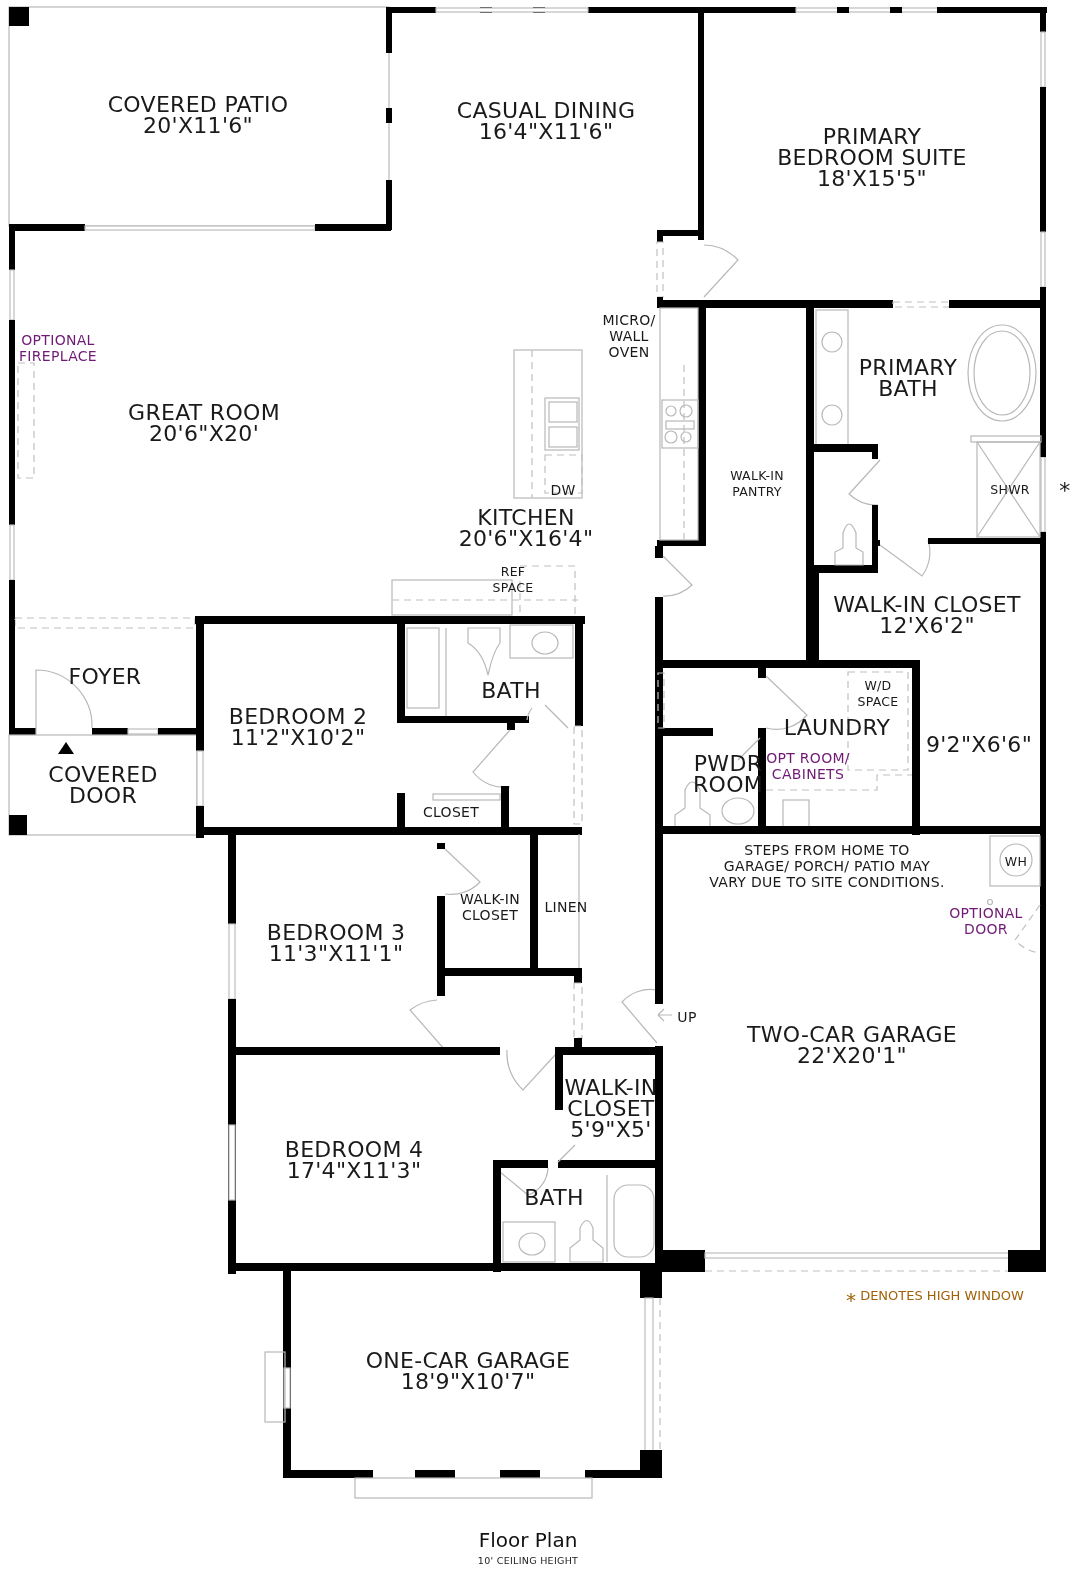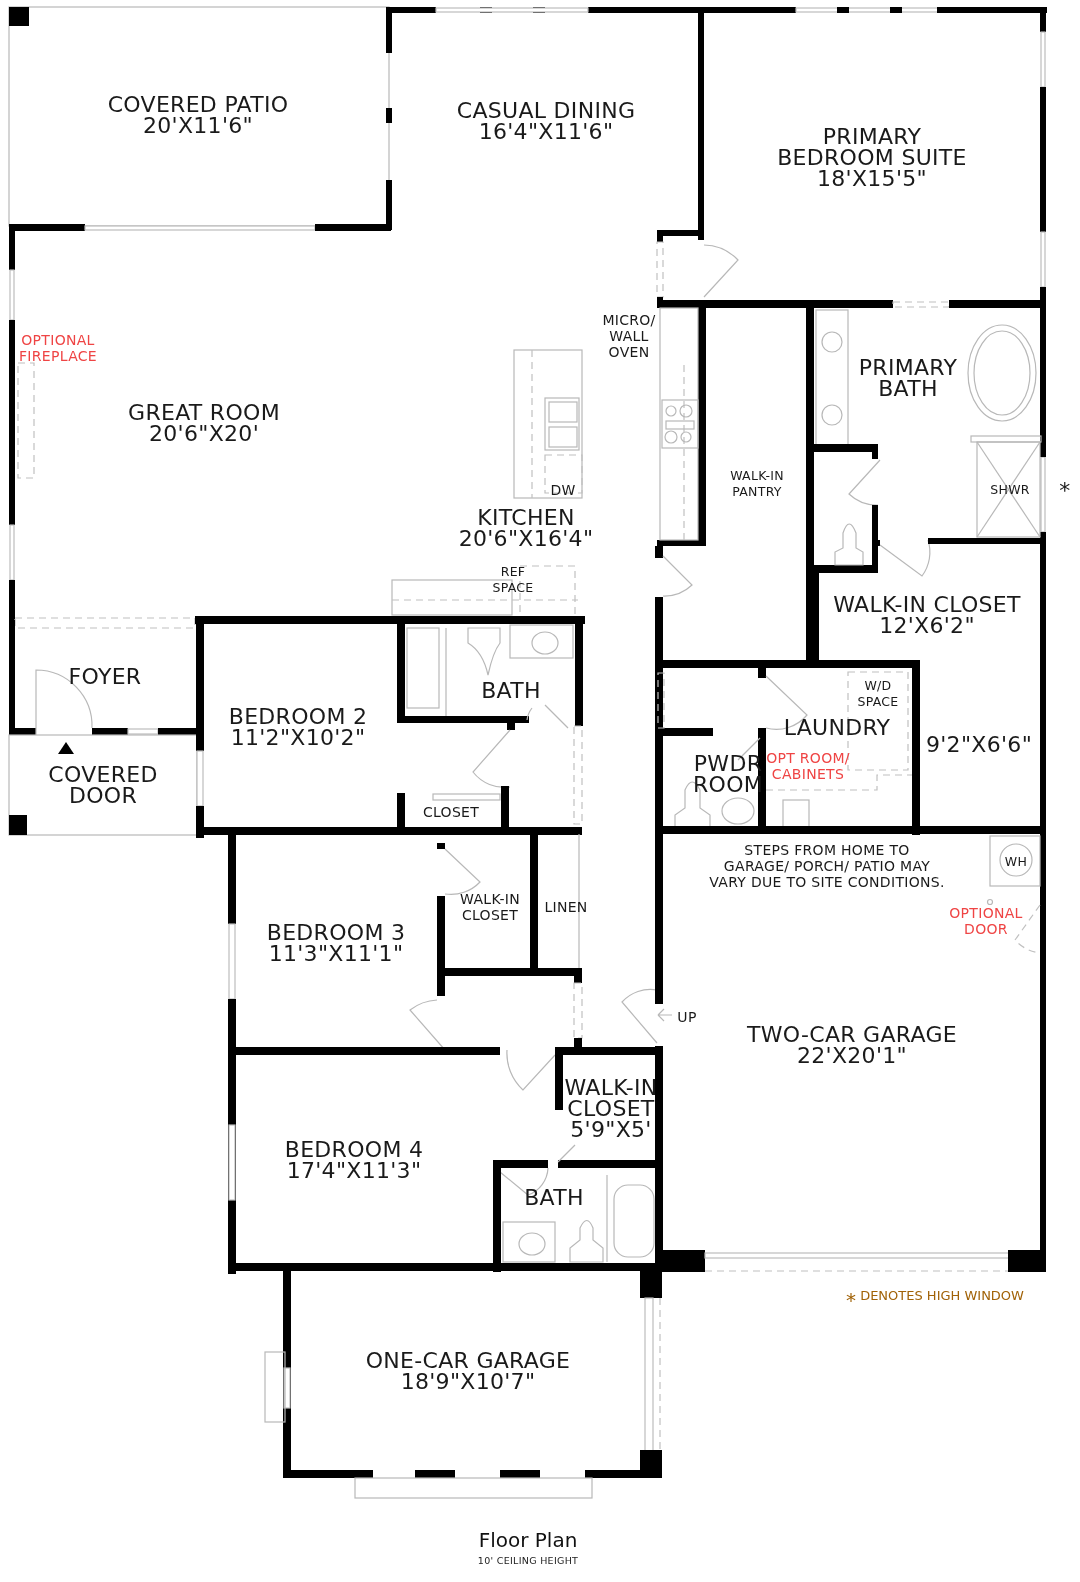--- a/index.html
+++ b/index.html
@@ -5,21 +5,21 @@
   html, body { margin:0; padding:0; background:#ffffff; }
   body { width:1080px; height:1582px; position:relative; overflow:hidden; font-family:"DejaVu Sans", sans-serif; }
   svg { position:absolute; left:0; top:0; }
   .wall { fill:#000; }
   .thin { stroke:#b8b8b8; stroke-width:1.2; fill:none; }
   .dash { stroke:#c0c0c0; stroke-width:1.2; fill:none; stroke-dasharray:7 5; }
   .win { stroke:#bdbdbd; stroke-width:1.2; fill:#fff; }
   .lbl { position:absolute; text-align:center; color:#1a1a1a; font-size:22px; line-height:21px; letter-spacing:0.3px; white-space:nowrap; transform:translateX(-50%); }
   .lbl.sm { font-size:14px; line-height:16px; }
   .lbl.xs { font-size:12.5px; line-height:15.5px; }
-  .lbl.gray { color:#ef4444; }
+  .lbl.gray { color:#701a75; }
   .title { position:absolute; left:528px; top:1528px; transform:translateX(-50%); font-size:20px; color:#111; }
   .subtitle { position:absolute; left:528px; top:1555px; transform:translateX(-50%); font-size:9.5px; color:#222; letter-spacing:0.3px; }
   .note { position:absolute; font-size:13px; color:#a16207; white-space:nowrap; }
 </style>
 </head>
 <body>
 
 <svg width="1080" height="1582" viewBox="0 0 1080 1582">
 
   <rect class="thin" x="9" y="7" width="380" height="219"></rect>

